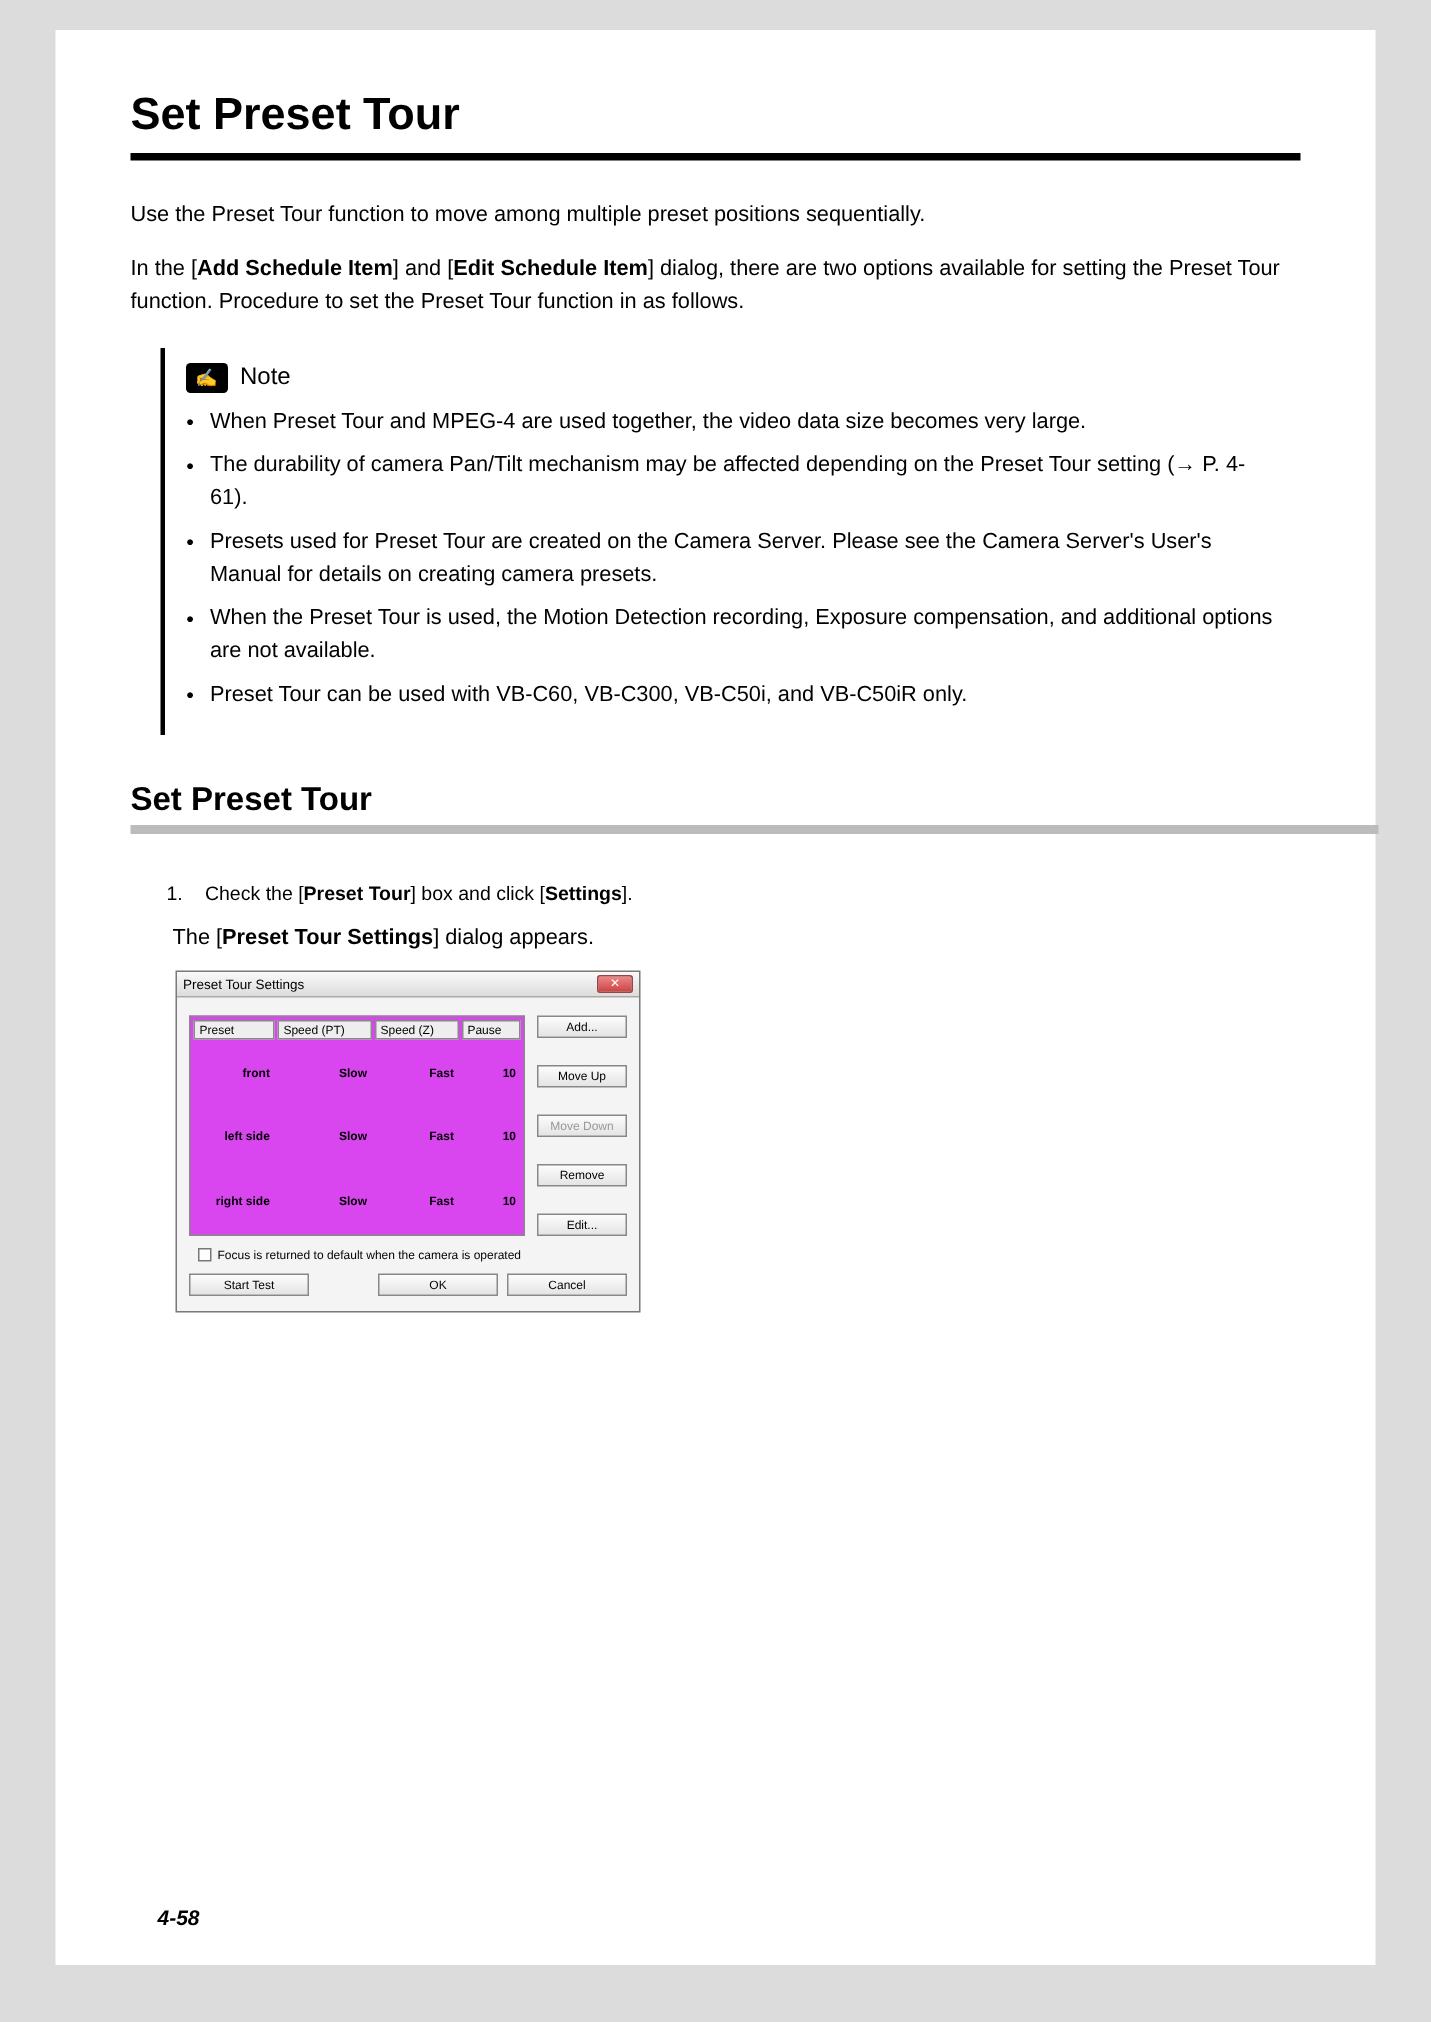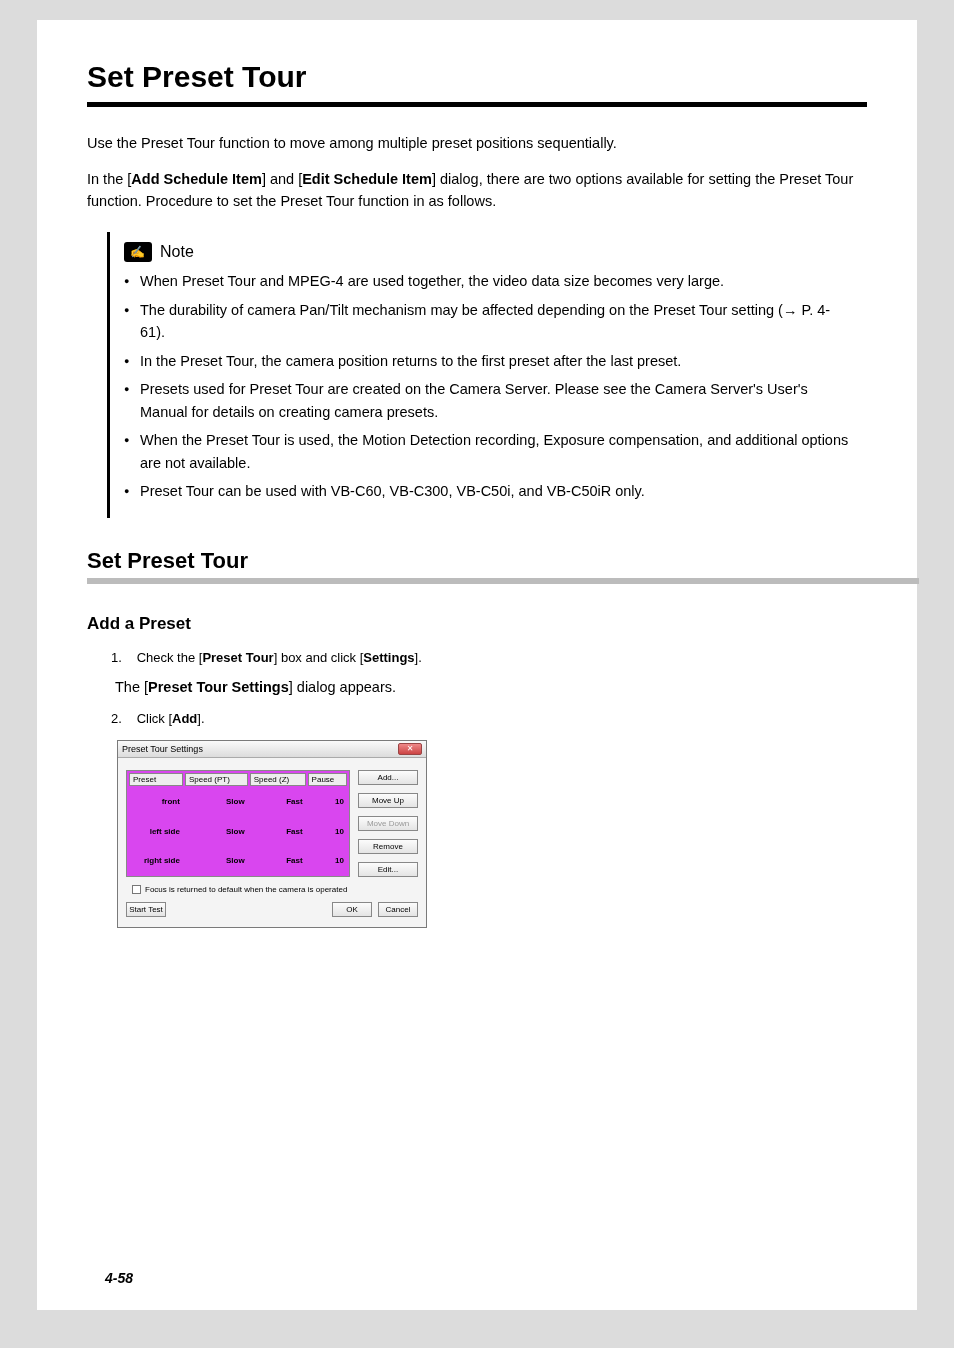--- a/index.html
+++ b/index.html
@@ -161,21 +161,21 @@
       text-align: left;
     }
     .dtable td {
       padding: 0 3px;
       text-align: right;
       font-weight: bold;
     }
     .dbtns {
       display: flex;
       flex-direction: column;
-      gap: 8px;
+      gap: 18px;
       width: 60px;
     }
     .dbtn {
       border: 1px solid #888;
       background: linear-gradient(#fcfcfc, #e4e4e4);
       font-size: 8px;
       padding: 2px 0;
       text-align: center;
     }
     .dbtn.disabled {
@@ -194,21 +194,21 @@
       border: 1px solid #777;
       background: #fff;
       display: inline-block;
     }
     .dfooter {
       display: flex;
       justify-content: space-between;
       padding: 0 8px 10px 8px;
       gap: 8px;
     }
-    .dfooter .dbtn { width: 40px; }
+    .dfooter .dbtn { width: 80px; }
     .dfooter-right { display: flex; gap: 6px; }
     .page-num {
       position: absolute;
       bottom: 24px;
       left: 68px;
       font-style: italic;
       font-weight: bold;
       font-size: 14px;
     }
   </style>
@@ -226,44 +226,38 @@
   </p>
 
   <div class="note-box">
     <div class="note-head">
       <span class="note-icon">✍</span>
       <span class="note-label">Note</span>
     </div>
     <ul class="note-list">
       <li>When Preset Tour and MPEG-4 are used together, the video data size becomes very large.</li>
       <li>The durability of camera Pan/Tilt mechanism may be affected depending on the Preset Tour setting (→ P. 4-61).</li>
-      <li>In the Preset Tour, the camera position returns to the first preset after the last preset.</li>
       <li>Presets used for Preset Tour are created on the Camera Server. Please see the Camera Server's User's Manual for details on creating camera presets.</li>
       <li>When the Preset Tour is used, the Motion Detection recording, Exposure compensation, and additional options are not available.</li>
       <li>Preset Tour can be used with VB-C60, VB-C300, VB-C50i, and VB-C50iR only.</li>
     </ul>
   </div>
 
   <h2 class="section-title">Set Preset Tour</h2>
   <hr class="section-rule">
 
-  <h3 class="sub-title">Add a Preset</h3>
 
   <div class="step">
     <span class="step-num">1.</span>
     <span>Check the [</span><b>Preset Tour</b><span>] box and click [</span><b>Settings</b><span>].</span>
   </div>
   <div class="step-sub">
     <span>The [</span><b>Preset Tour Settings</b><span>] dialog appears.</span>
   </div>
 
-  <div class="step">
-    <span class="step-num">2.</span>
-    <span>Click [</span><b>Add</b><span>].</span>
-  </div>
 
   <div class="dialog">
     <div class="dialog-title">
       <span>Preset Tour Settings</span>
       <span class="dialog-close">✕</span>
     </div>
     <div class="dialog-body">
       <table class="dtable">
         <thead>
           <tr>

